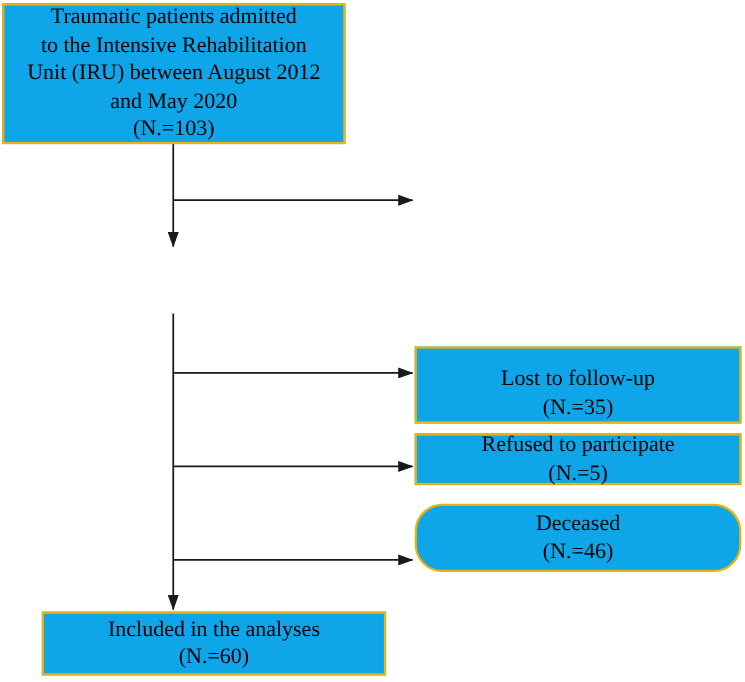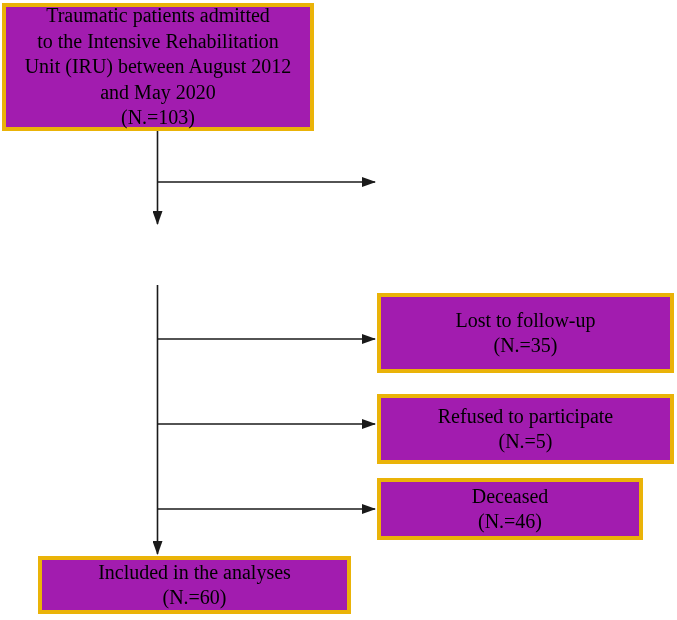--- a/index.html
+++ b/index.html
@@ -19,43 +19,43 @@
   .connectors {
     position: absolute;
     left: 0;
     top: 0;
     width: 677px;
     height: 620px;
   }
   .box {
     position: absolute;
     box-sizing: border-box;
-    border: 4px solid #eab308;
-    background: #a21caf;
+    border: 2px solid #eab308;
+    background: #0ea5e9;
     display: flex;
     align-items: center;
     justify-content: center;
     text-align: center;
   }
   .box .label {
     white-space: pre-line;
     font-size: 20px;
     line-height: 25.5px;
     color: #000000;
     padding: 0 6px;
   }
   
   .box-admitted   { left: 2px;   top: 3px;   width: 312px; height: 128px; }
   .box-eligible   { left: 2px;   top: 226px; width: 312px; height: 59px;  }
   .box-included   { left: 2px;   top: 556px; width: 313px; height: 58px; margin-left: 36px;  }
   
   .box-deceased-iru { left: 377px; top: 149px; width: 297px; height: 62px; }
-  .box-lost         { left: 377px; top: 293px; width: 297px; height: 80px; }
-  .box-refused      { left: 377px; top: 394px; width: 297px; height: 70px; }
-  .box-deceased     { left: 377px; top: 478px; width: 266px; height: 62px; }
+  .box-lost         { left: 377px; top: 315px; width: 297px; height: 70px; align-items: flex-end; }
+  .box-refused      { left: 377px; top: 394px; width: 297px; height: 47px; }
+  .box-deceased     { left: 377px; top: 458px; width: 297px; height: 62px; border-radius: 25px; }
 </style>
 </head>
 <body>
 
 <div class="canvas">
 
   <svg class="connectors" width="677" height="620" viewBox="0 0 677 620" xmlns="http://www.w3.org/2000/svg">
     <defs>
       <marker id="arrowhead" markerUnits="userSpaceOnUse" markerWidth="14" markerHeight="10" refX="13" refY="5" orient="auto">
         <path d="M0,0 L14,5 L0,10 Z" fill="#1a1a1a"></path>

